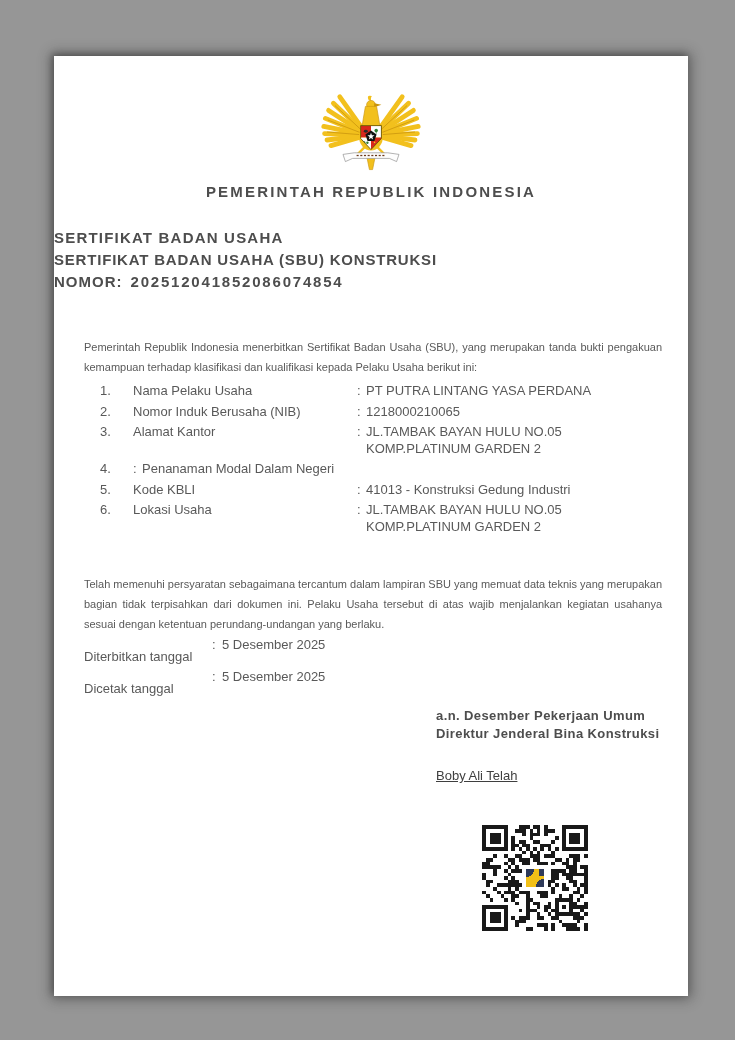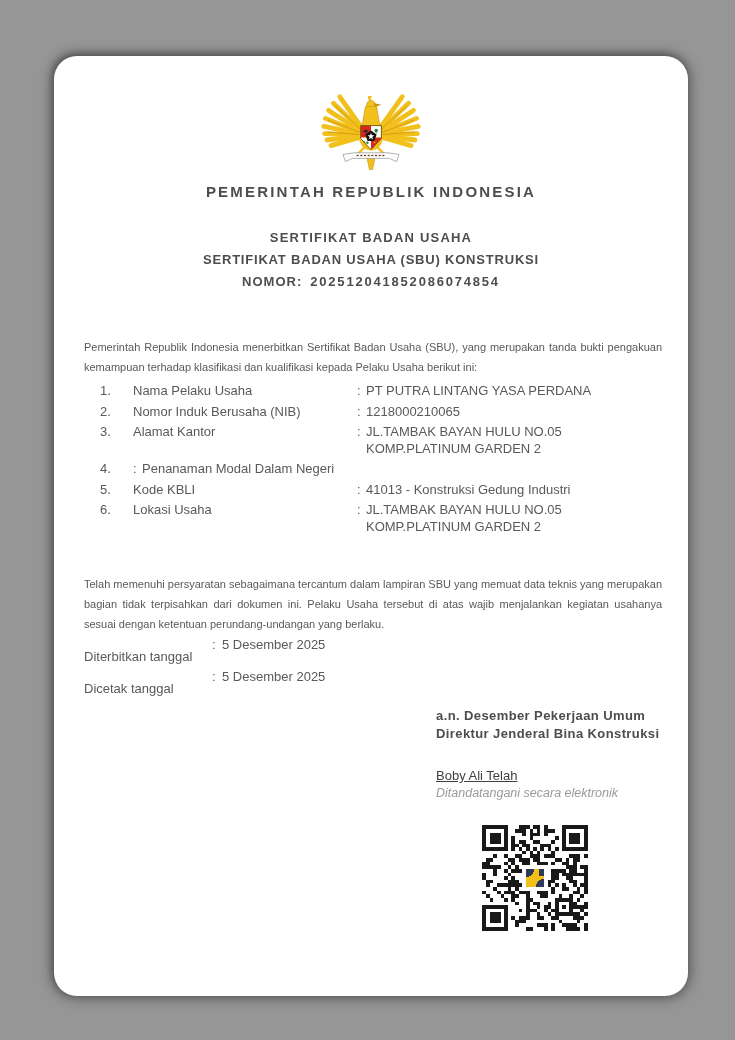--- a/index.html
+++ b/index.html
@@ -12,31 +12,30 @@
   html,body{width:735px;height:1040px;}
   body{
     background:var(--backdrop);
     font-family:"Liberation Sans", sans-serif;
     position:relative; overflow:hidden;
   }
   .page{
     position:absolute; left:54px; top:56px; width:634px; height:940px;
     background:var(--paper);
     box-shadow:0 0 12px 3px rgba(30,30,30,.45), -2px -2px 6px rgba(0,0,0,.25);
-    border-radius:23px;
   }
   .emblem{ position:absolute; top:28px; left:50%; transform:translateX(-50%);
     width:104px; height:98px; }
   .gov-title{
     position:absolute; top:127px; left:0; width:100%; text-align:center;
     font-size:15px; font-weight:700; letter-spacing:2.2px; color:var(--ink);
   }
   .cert-titles{
-    position:absolute; top:171px; left:0; width:100%; text-align:center;
-    color:var(--ink); font-weight:700; font-size:13px; line-height:22px;
+    position:absolute; top:171px; left:0; width:100%; text-align:left;
+    color:var(--ink); font-weight:700; font-size:15px; line-height:22px;
   }
   .cert-titles .t1{letter-spacing:1.2px;}
   .cert-titles .t2{letter-spacing:.8px;}
   .nomor{letter-spacing:1px;}
   .nomor .num{letter-spacing:1.8px; margin-left:8px;}
   .para{
     position:absolute; left:30px; width:578px; color:var(--body);
     font-size:11px; line-height:20px; text-align:justify;margin-top:24px;
   }
   .intro{top:257px;}
@@ -203,21 +202,20 @@
       <span class="dlbl">Dicetak tanggal</span>
       <span class="dcolon">:</span>
       <span class="dval">5 Desember 2025</span>
     </div>
   </div>
 
   <div class="sig">
     <div class="role">a.n. Desember Pekerjaan Umum</div>
     <div class="role">Direktur Jenderal Bina Konstruksi</div>
     <div class="name">Boby Ali Telah</div>
-    <div class="note">Ditandatangani secara elektronik</div>
   </div>
 
   <div class="qr" id="qr">
       <svg viewBox="-1.2 -1.2 31.4 31.4" shape-rendering="crispEdges">
         <rect x="0" y="0" width="1" height="1" fill="#191919"></rect>
         <rect x="1" y="0" width="1" height="1" fill="#191919"></rect>
         <rect x="2" y="0" width="1" height="1" fill="#191919"></rect>
         <rect x="3" y="0" width="1" height="1" fill="#191919"></rect>
         <rect x="4" y="0" width="1" height="1" fill="#191919"></rect>
         <rect x="5" y="0" width="1" height="1" fill="#191919"></rect>

